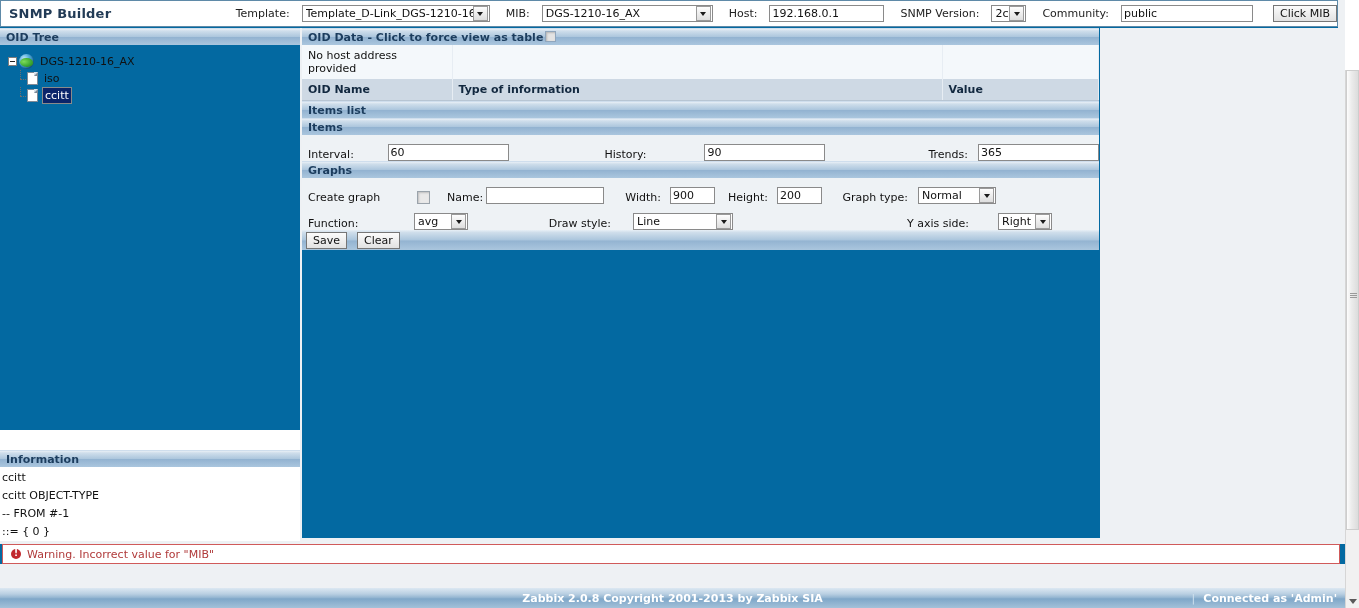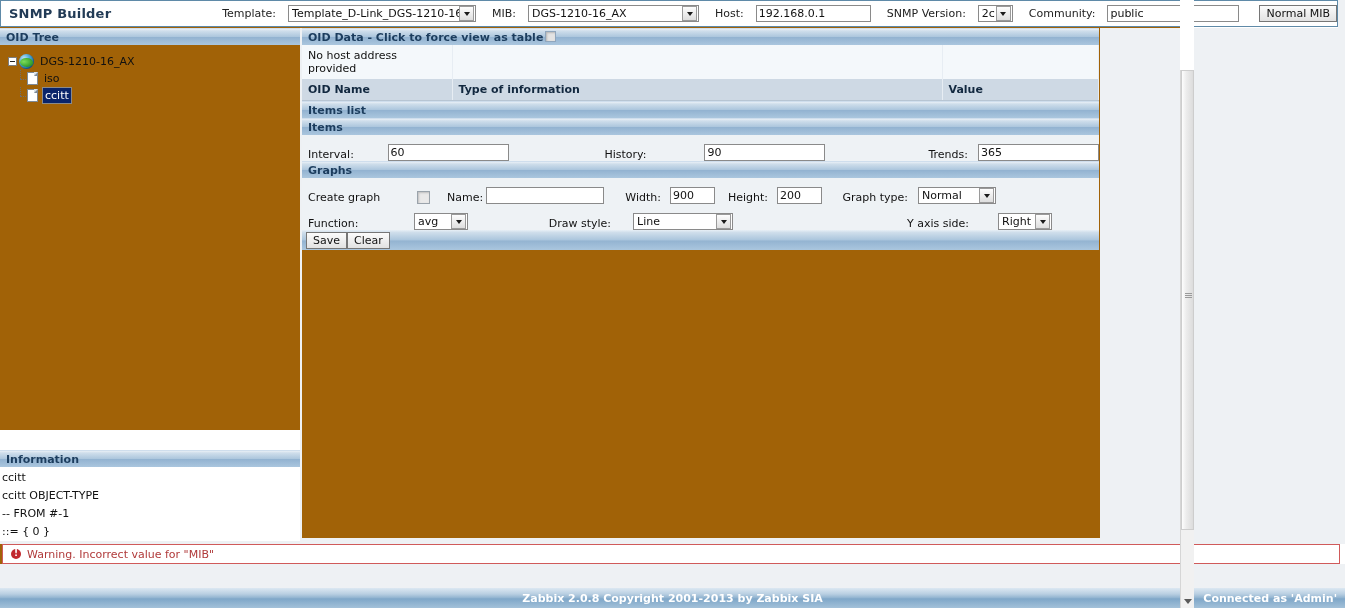--- a/index.html
+++ b/index.html
@@ -5,21 +5,21 @@
   * { box-sizing: border-box; }
   html, body {
     margin: 0; padding: 0;
     width: 1359px; height: 608px;
     background: #ffffff;
     font-family: "DejaVu Sans", "Liberation Sans", sans-serif;
     font-size: 11px;
     color: #1f1f1f;
     overflow: hidden;
   }
-  #root { position: relative; width: 1194px; height: 608px; background:#a16207; }
+  #root { position: relative; width: 1359px; height: 608px; background:#0369a1; }
 
   
   .topbar {
     position: absolute; left:0; top:0; width:1338px; height:27px;
     border: 1px solid #5f8aa8;
     background: #ffffff;
     display: flex; align-items: center;
   }
   .app-title {
     font-weight: bold; font-size: 13px; color: #223b56;
@@ -126,21 +126,21 @@
     border-right:1px solid #e7edf3; height:22px;
   }
   td.dots3 { text-align:center; color:#8a9aa8; letter-spacing:1px; font-size:11px;}
 
   .formrow { background:#eef2f5; display:flex; align-items:flex-end; height:26px; padding-left:6px; }
   .formrow.alt { background:#eef2f5; }
   .flabel { font-size:11px; color:#111; white-space:nowrap; }
   .footerbar {
     height:20px;
     background: linear-gradient(to bottom,#e8eff6 0%,#cfdeeb 12%,#a9c4dc 52%,#93b3d1 53%,#aac6de 100%);
-    display:flex; align-items:center; gap:0; padding-left:4px;
+    display:flex; align-items:center; gap:10px; padding-left:4px;
   }
   .chk {
     width:13px;height:13px;flex:0 0 13px;
     border:1px solid #9aa3ab; background:#e9e9e9;
     box-shadow: inset 1px 1px 2px rgba(0,0,0,.18);
   }
   .hdr-chk {
     width:11px;height:11px;display:inline-block;vertical-align:-1px;margin-left:2px;
     border:1px solid #8fa6bd; background:#e3e3e3;
     box-shadow: inset 1px 1px 2px rgba(0,0,0,.2);
@@ -236,21 +236,21 @@
       <span class="ctrl-label sp">SNMP Version:</span>
       <div class="sel" style="width:35px">
         <span class="txt">2c</span>
         <span class="arrowbox"></span>
       </div>
 
       <span class="ctrl-label sp">Community:</span>
       <input class="inp" style="width: 132px;" type="text" value="public">
 
       <span style="width:6px"></span>
-      <button class="btn">Normal MIB</button>
+      <button class="btn">Click MIB</button>
     </div>
   </div>
 
   <div class="leftpanel">
     <div class="bar">OID Tree</div>
     <div class="tree">
 
       <div class="trow">
         <span class="tw">
           <span class="plusbox">

